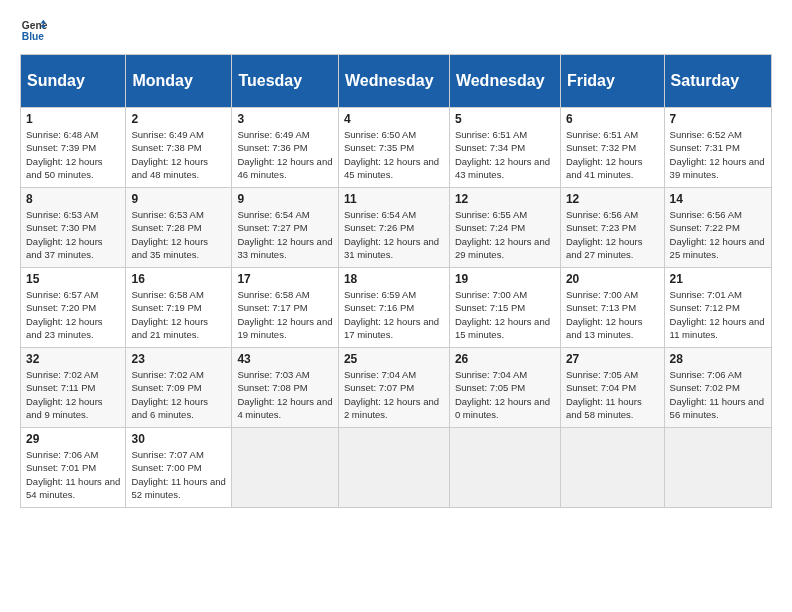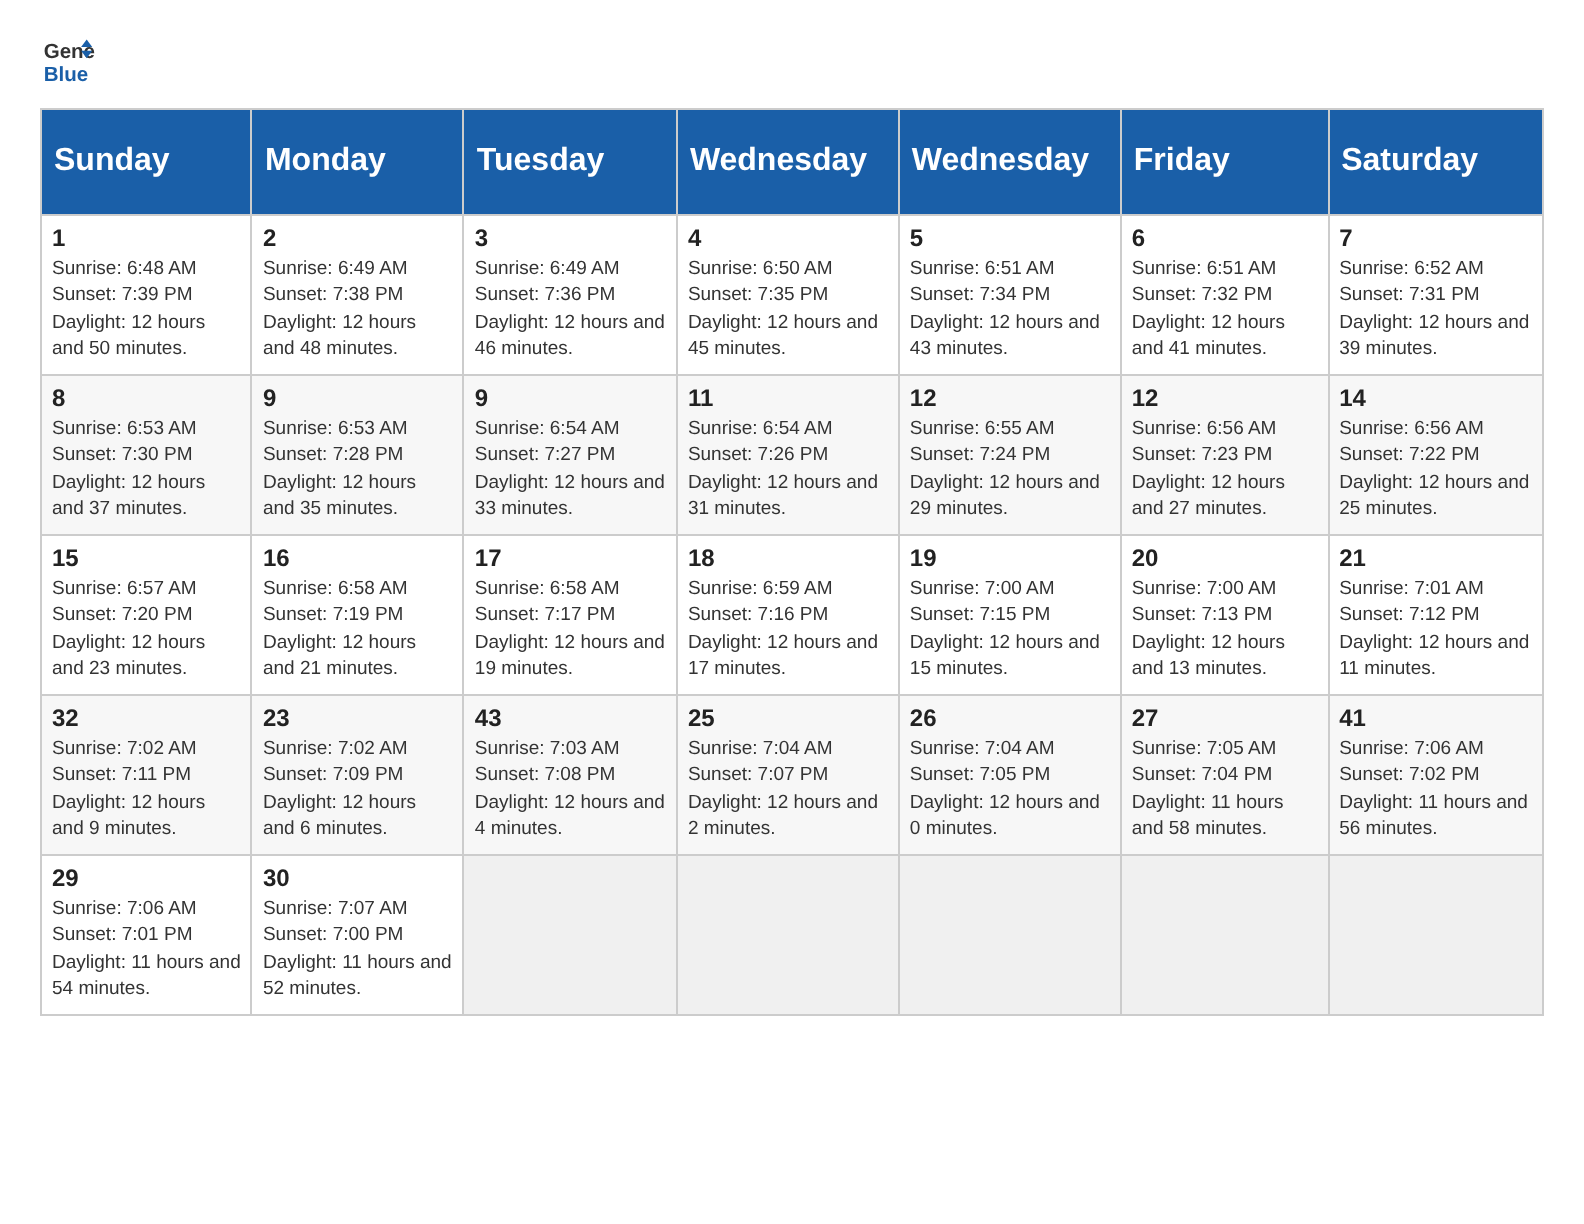--- a/index.html
+++ b/index.html
@@ -234,21 +234,21 @@
           </td>
           <td>
             <span class="day-num">26</span>
             <div class="day-info">Sunrise: 7:04 AM<br>Sunset: 7:05 PM<br>Daylight: 12 hours and 0 minutes.</div>
           </td>
           <td>
             <span class="day-num">27</span>
             <div class="day-info">Sunrise: 7:05 AM<br>Sunset: 7:04 PM<br>Daylight: 11 hours and 58 minutes.</div>
           </td>
           <td>
-            <span class="day-num">41</span>
+            <span class="day-num">28</span>
             <div class="day-info">Sunrise: 7:06 AM<br>Sunset: 7:02 PM<br>Daylight: 11 hours and 56 minutes.</div>
           </td>
         </tr>
         <tr>
           <td>
             <span class="day-num">29</span>
             <div class="day-info">Sunrise: 7:06 AM<br>Sunset: 7:01 PM<br>Daylight: 11 hours and 54 minutes.</div>
           </td>
           <td>
             <span class="day-num">30</span>

